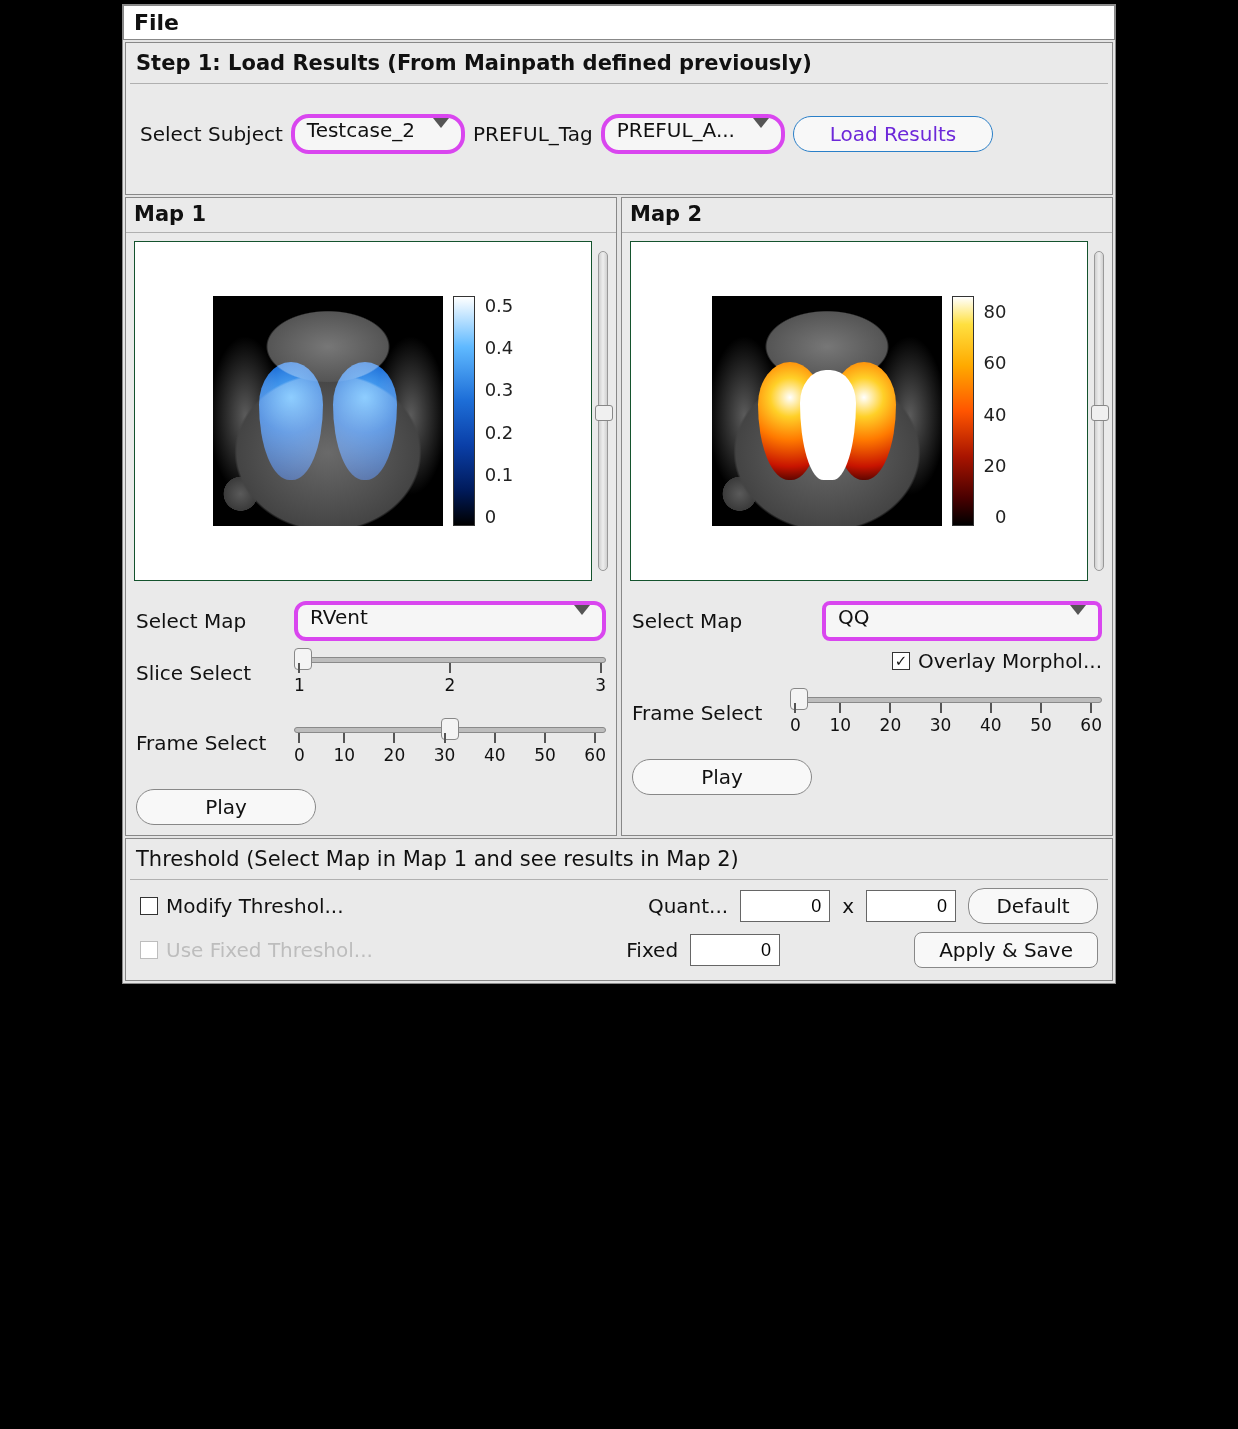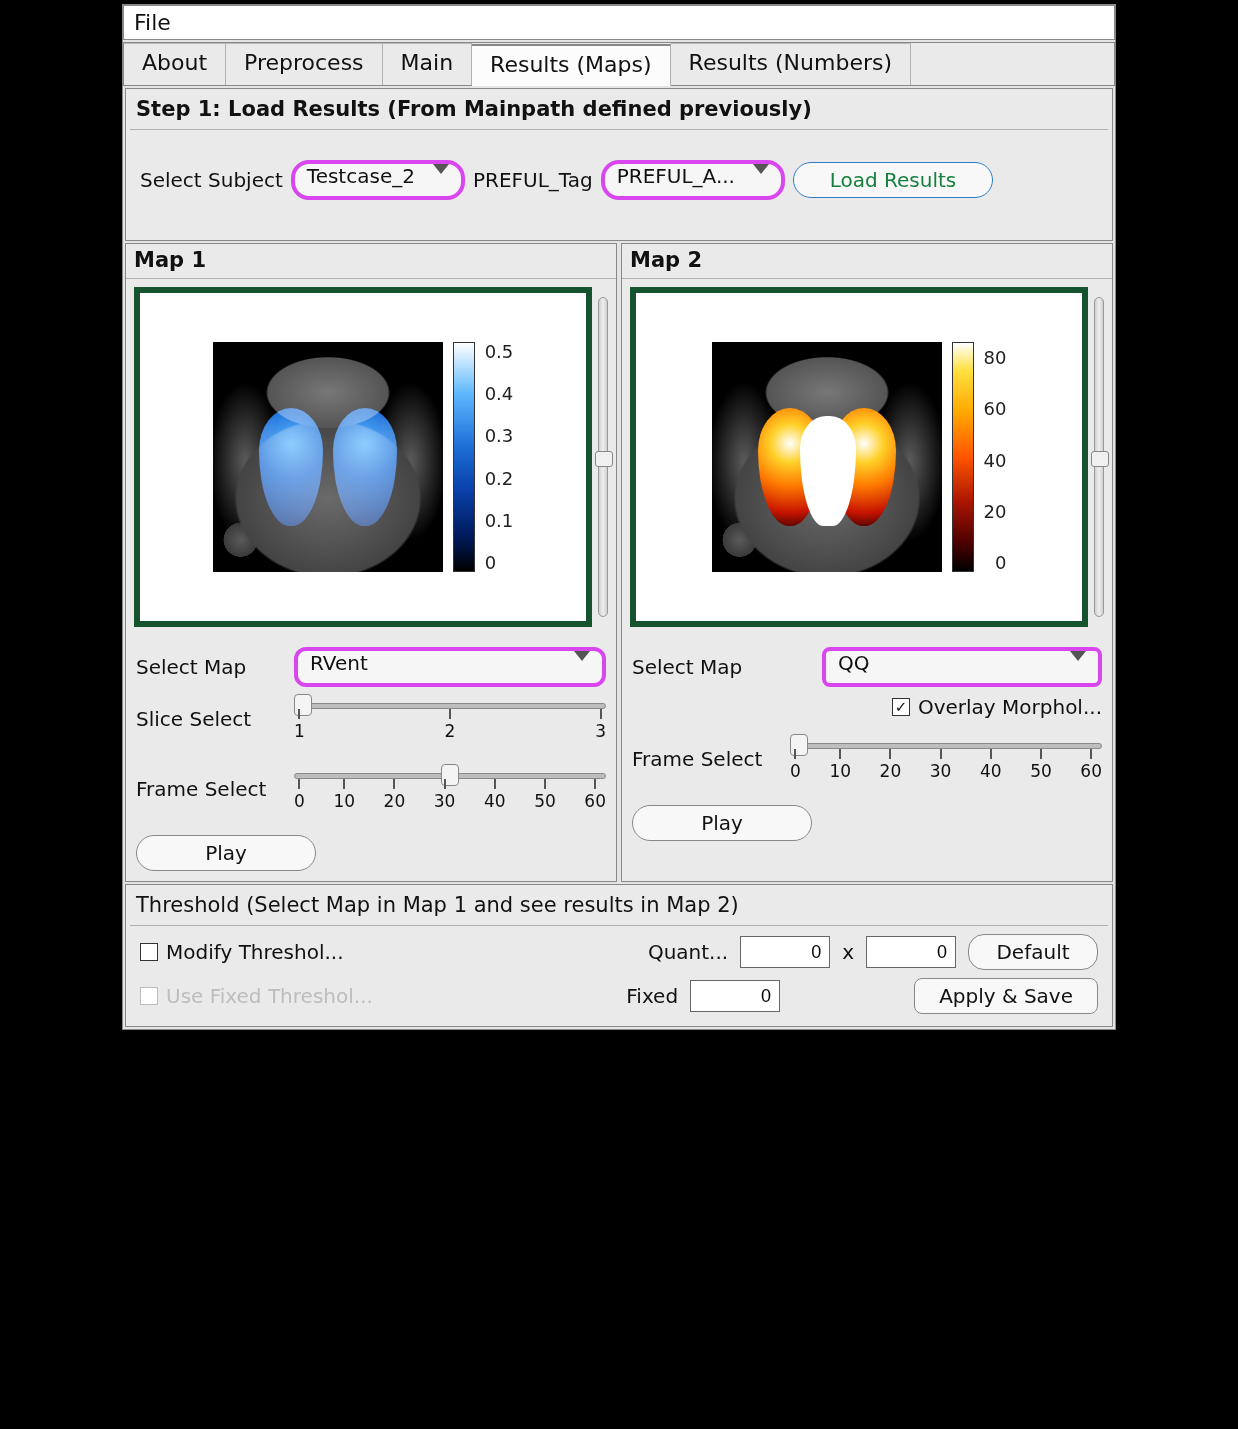--- a/index.html
+++ b/index.html
@@ -52,20 +52,21 @@
   .content {
     background:#e4e4e4;
     border:1px solid #8a8a8a;
     margin: 0 4px 4px 4px;
   }
   .menubar {
     background:#fff;
     border:1px solid #888;
     padding:4px 10px;
     font-size:22px;
+    font-weight:bold;
   }
   .tabs {
     display:flex;
     background:#eaeaea;
     border:1px solid #888;
     margin:2px 0 0 0;
   }
   .tab {
     padding:6px 18px 8px 18px;
     font-size:22px;
@@ -118,21 +119,21 @@
     border-top:10px solid #555;
   }
   .btn {
     display:inline-flex; align-items:center; justify-content:center;
     height:36px; padding:0 24px;
     background:#f8f8f8;
     border:1px solid #888;
     border-radius:18px;
     font-size:20px;
   }
-  .btn.primary { border-color:#2a7fc8; color:#15803d; }
+  .btn.primary { border-color:#2a7fc8; color:#6d28d9; }
   .maps-row {
     display:flex; gap:4px;
     margin:0 2px;
   }
   .map-panel {
     flex:1;
     border:1px solid #888;
     background:#eaeaea;
   }
   .map-head {
@@ -142,21 +143,21 @@
     border-bottom:1px solid #b0b0b0;
   }
   .map-image-wrap {
     display:flex; align-items:center;
     padding:8px 8px 8px 8px;
     gap:6px;
   }
   .map-image {
     flex:1;
     background:#fff;
-    border:6px solid #14532d;
+    border:1px solid #14532d;
     height:340px;
     position:relative;
     display:flex; align-items:center; justify-content:center;
     gap:10px;
   }
   .vscroll {
     width:10px; height:320px;
     background:linear-gradient(to right,#d0d0d0,#eee,#d0d0d0);
     border:1px solid #999;
     border-radius:5px;
@@ -308,27 +309,20 @@
 
 <div class="window">
 
 
   <div class="content">
 
     <div class="menubar">
       <span>File</span>
     </div>
 
-    <div class="tabs">
-      <div class="tab">About</div>
-      <div class="tab">Preprocess</div>
-      <div class="tab">Main</div>
-      <div class="tab active">Results (Maps)</div>
-      <div class="tab">Results (Numbers)</div>
-    </div>
 
     <div class="panel">
       <div class="panel-title">Step 1: Load Results (From Mainpath defined previously)</div>
       <div class="step1-row">
         <span>Select Subject</span>
         <span class="select">
           <span>Testcase_2</span>
           <span class="caret"></span>
         </span>
         <span>PREFUL_Tag</span>

